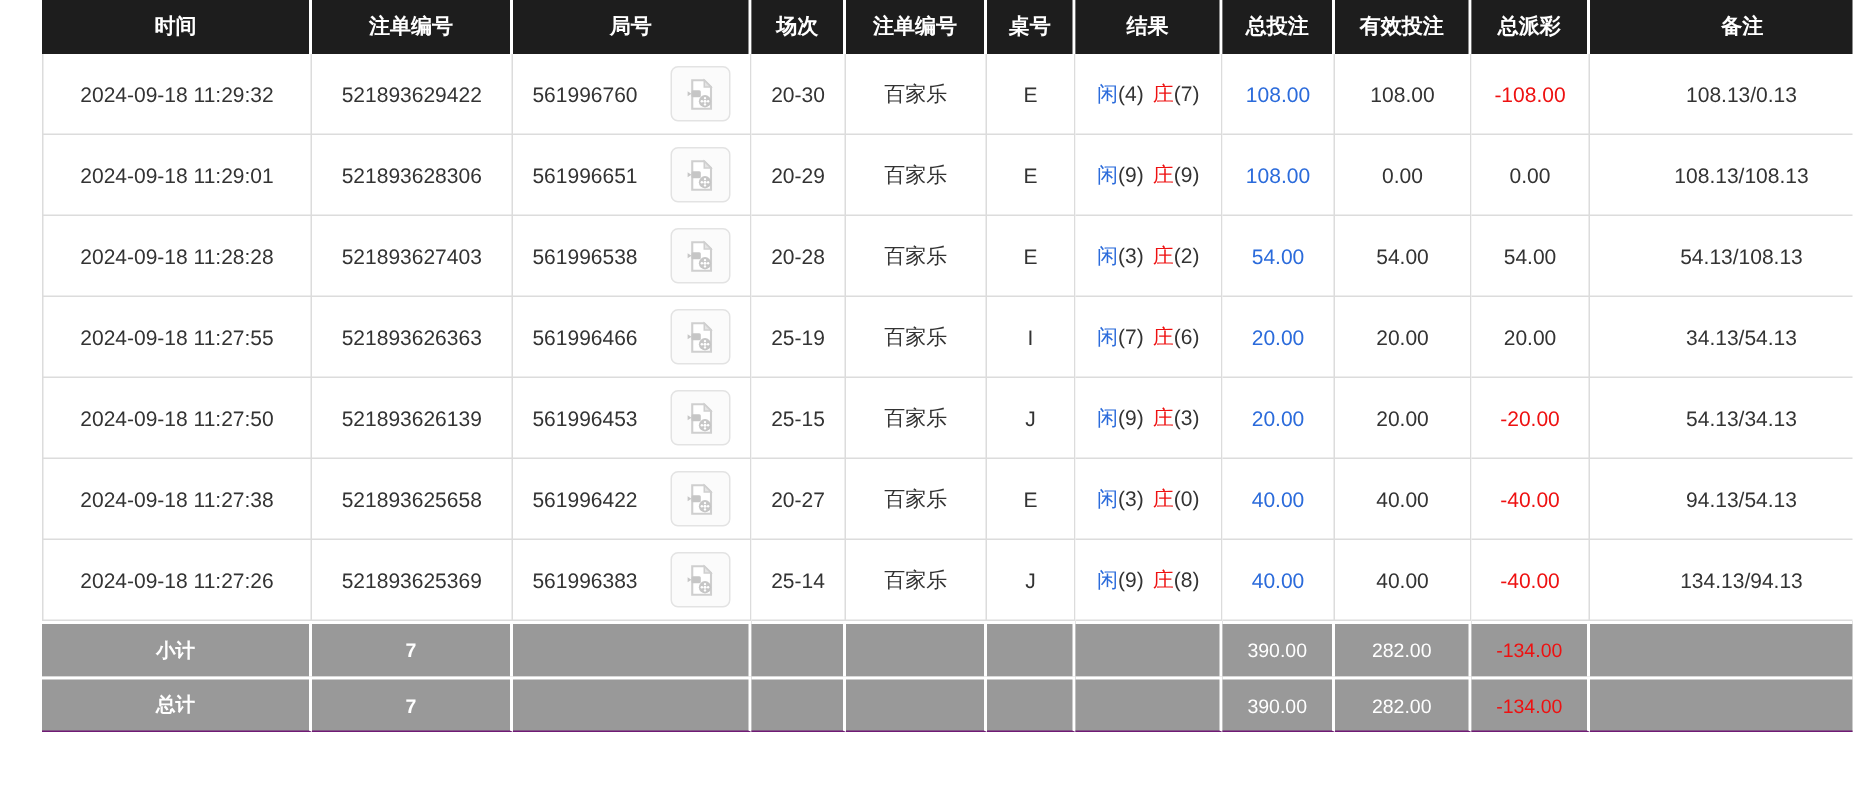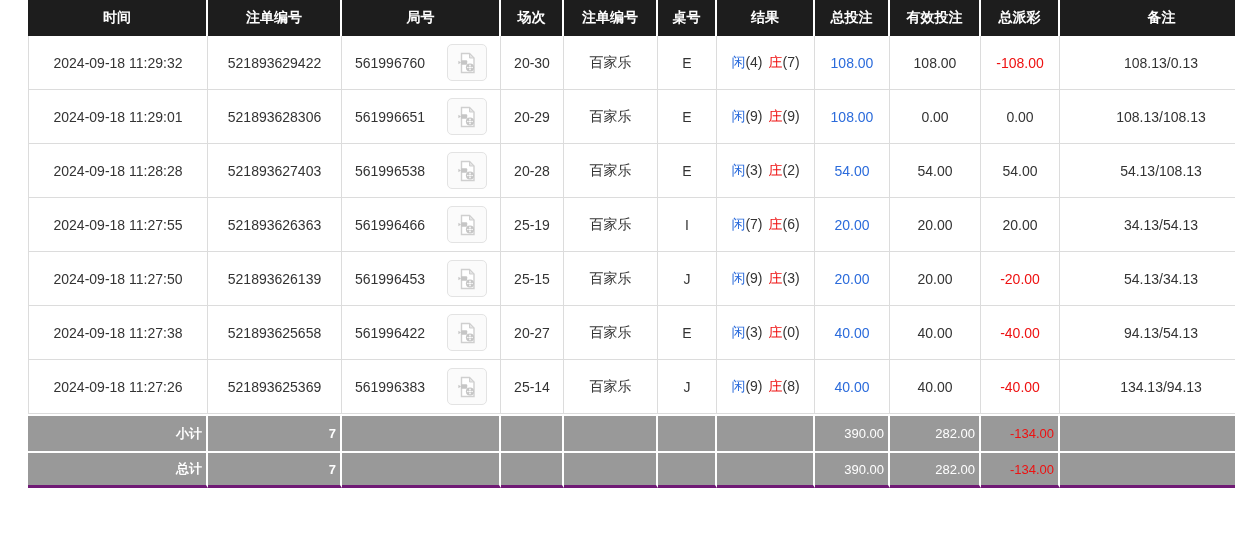--- a/index.html
+++ b/index.html
@@ -47,29 +47,29 @@
     padding:0 4px;
     overflow:hidden;
     white-space:nowrap;
   }
   tbody td:first-child{border-left:1px solid var(--grid);}
   tbody td:last-child{border-right:1px solid var(--grid);}
   tfoot td{
     background:var(--summary-bg);
     color:#ffffff;
     font-size:13px;
-    text-align:right;
+    text-align:center;
     vertical-align:middle;
     height:37px;
     border-right:2px solid #ffffff;
     border-top:2px solid #ffffff;
     padding:0 4px;
   }
   tfoot td:last-child{border-right:none;}
-  tfoot tr:last-child td{border-bottom:3px solid #701a75;}
+  tfoot tr:last-child td{border-bottom:1px solid #701a75;}
   .bold{font-weight:bold;}
   .blue{color:var(--blue);}
   .red{color:var(--red);}
   .neg{color:var(--red);margin-top:15px;}
   .result-banker{margin-left:6px;}
   .round-wrap{
     display:flex;
     align-items:center;
     justify-content:center;
     gap:22px;

